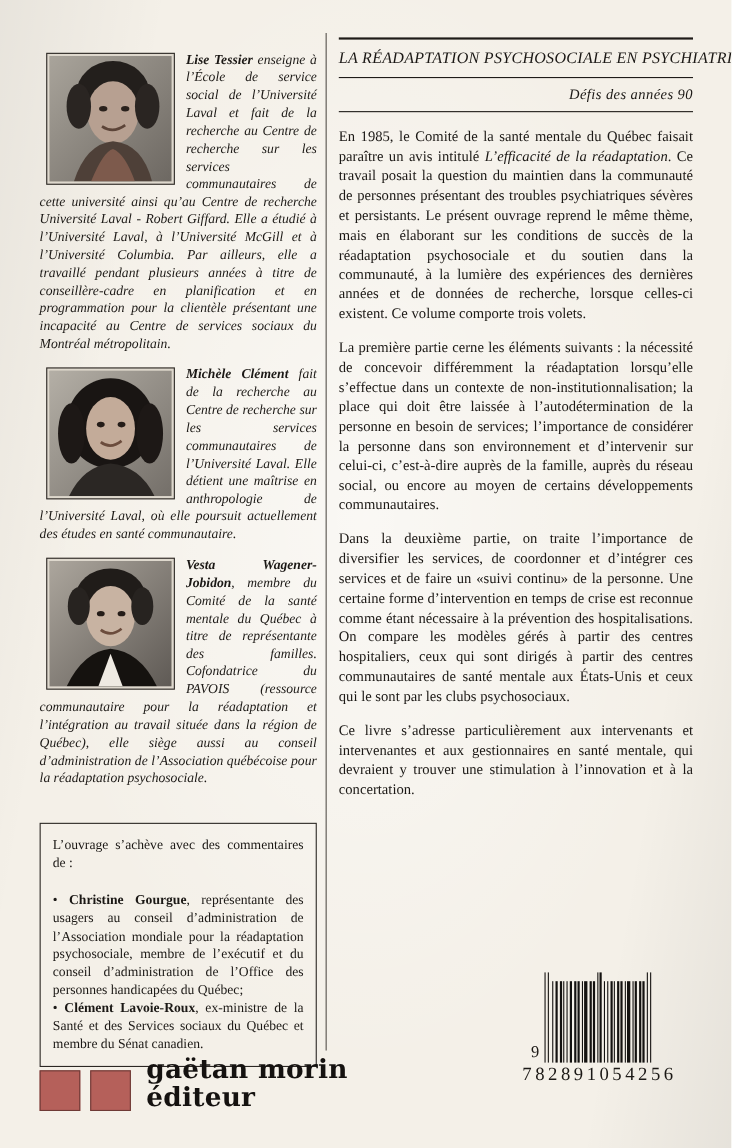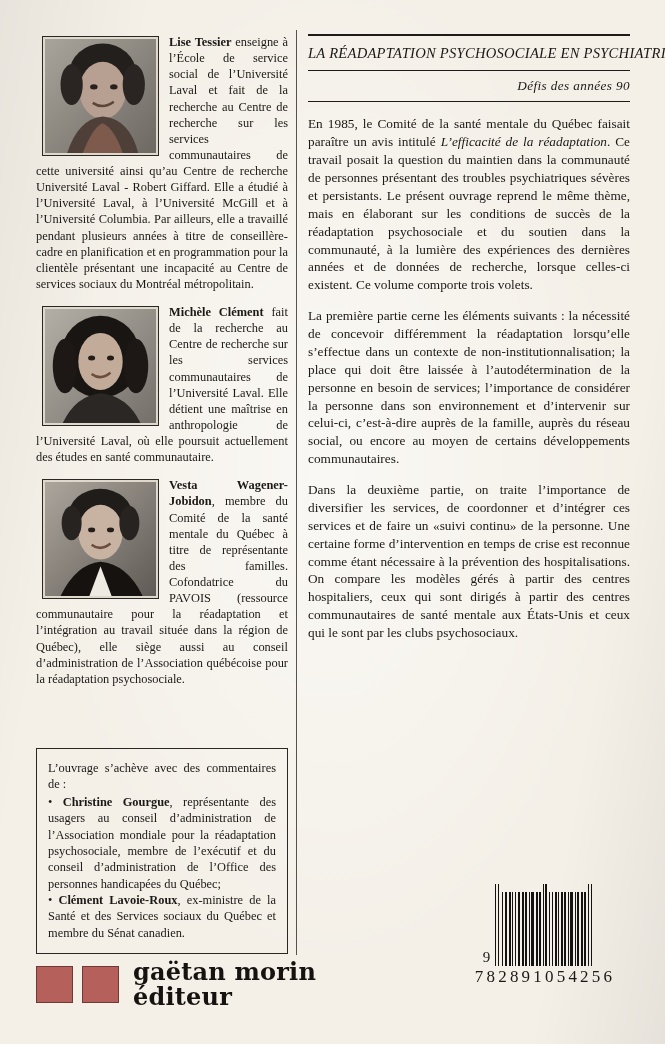--- a/index.html
+++ b/index.html
@@ -23,22 +23,23 @@
     background:
       radial-gradient(ellipse at 50% 45%, rgba(255,255,255,0.55) 0%, rgba(255,255,255,0) 62%),
       linear-gradient(100deg, rgba(0,0,0,0.05) 0%, rgba(0,0,0,0) 18%, rgba(0,0,0,0) 84%, rgba(0,0,0,0.06) 100%);
     pointer-events: none;
   }
 
   
   .col-left {
     position: absolute;
     left: 36px;
-    top: 34px;
+    top: 46px;
     width: 252px;
+    font-style: italic;
   }
   .col-right {
     position: absolute;
     left: 308px;
     top: 34px;
     width: 322px;
   }
   .v-divider {
     position: absolute;
     left: 296px;
@@ -87,31 +88,31 @@
     top: 748px;
     width: 252px;
     box-sizing: border-box;
     border: 1.2px solid #2b2723;
     padding: 11px 11px 12px 11px;
     font-size: 12.4px;
     line-height: 1.32;
     text-align: justify;
   }
   .comment-box p { margin: 0; }
-  .comment-box .lead { margin-bottom: 1px; }
+  .comment-box .lead { margin-bottom: 17px; }
   .comment-box .bullet-item { text-indent: 0; }
   .comment-box b { font-weight: bold; }
 
   
   .publisher {
     position: absolute;
     left: 36px;
     top: 960px;
     display: flex;
-    align-items: center;
+    align-items: flex-end;
   }
   .sq-group { display: flex; gap: 9px; margin-right: 14px; }
   .sq {
     width: 37px;
     height: 37px;
     background: #b5605a;
     border: 1px solid #6e3a36;
     box-sizing: border-box;
   }
   .pub-name {
@@ -295,20 +296,21 @@
   <div class="col-right">
     <div class="rule"></div>
     <div class="book-title">LA RÉADAPTATION PSYCHOSOCIALE EN PSYCHIATRIE</div>
     <div class="rule thin"></div>
     <div class="book-subtitle">Défis des années 90</div>
     <div class="rule"></div>
 
     <p class="blurb"><span>En 1985, le Comité de la santé mentale du Québec faisait paraître un avis intitulé </span><i>L’efficacité de la réadaptation</i><span>. Ce travail posait la question du maintien dans la communauté de personnes présentant des troubles psychiatriques sévères et persistants. Le présent ouvrage reprend le même thème, mais en élaborant sur les conditions de succès de la réadaptation psychosociale et du soutien dans la communauté, à la lumière des expériences des dernières années et de données de recherche, lorsque celles-ci existent. Ce volume comporte trois volets.</span></p>
     <p class="blurb">La première partie cerne les éléments suivants : la nécessité de concevoir différemment la réadaptation lorsqu’elle s’effectue dans un contexte de non-institutionnalisation; la place qui doit être laissée à l’autodétermination de la personne en besoin de services; l’importance de considérer la personne dans son environnement et d’intervenir sur celui-ci, c’est-à-dire auprès de la famille, auprès du réseau social, ou encore au moyen de certains développements communautaires.</p>
     <p class="blurb">Dans la deuxième partie, on traite l’importance de diversifier les services, de coordonner et d’intégrer ces services et de faire un «suivi continu» de la personne. Une certaine forme d’intervention en temps de crise est reconnue comme étant nécessaire à la prévention des hospitalisations. On compare les modèles gérés à partir des centres hospitaliers, ceux qui sont dirigés à partir des centres communautaires de santé mentale aux États-Unis et ceux qui le sont par les clubs psychosociaux.</p>
+    <p class="blurb">Ce livre s’adresse particulièrement aux intervenants et intervenantes et aux gestionnaires en santé mentale, qui devraient y trouver une stimulation à l’innovation et à la concertation.</p>
   </div>
 
   <div class="barcode-wrap">
     <div class="bc-row">
       <div class="bc-lead">9</div>
       <div class="bc-bars" id="bc-bars">
           <span style="width: 1.3px; height: 82px; margin-right: 1.4px;"></span>
           <span style="width: 1.3px; height: 82px; margin-right: 3px;"></span>
           <span style="width: 1.2px; height: 74px; margin-right: 1.2px;"></span>
           <span style="width: 2.1px; height: 74px; margin-right: 2px;"></span>

